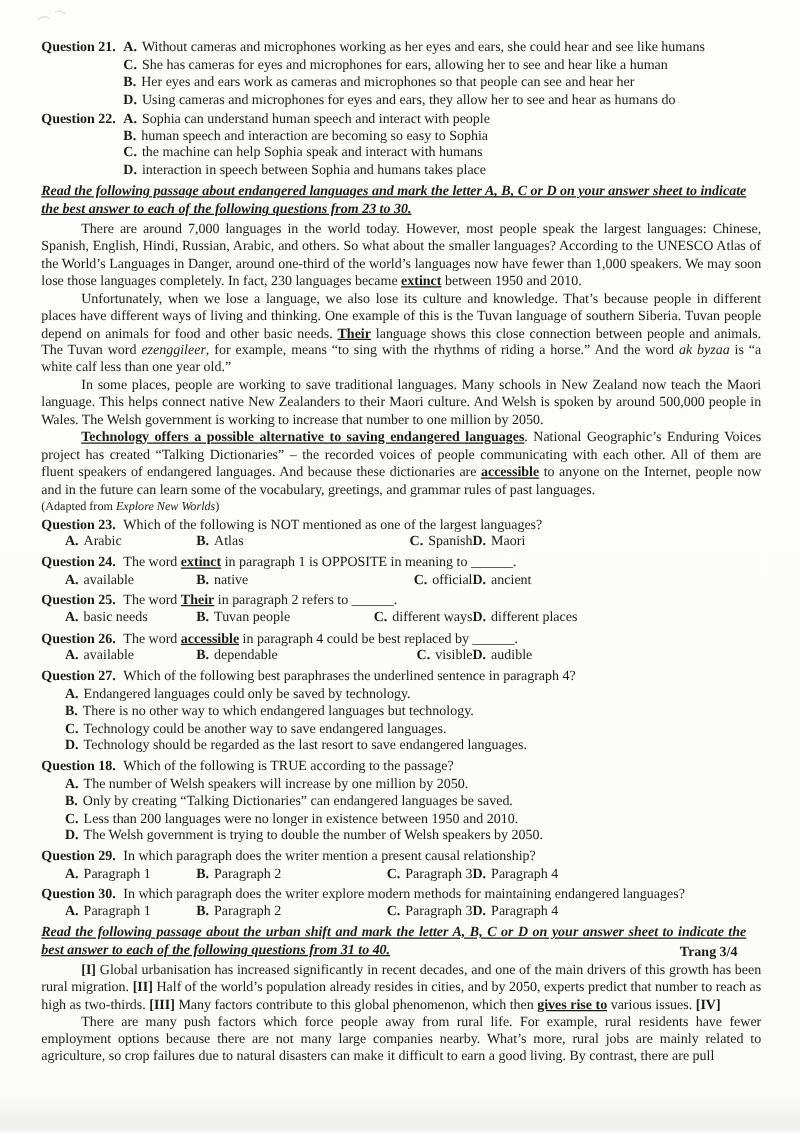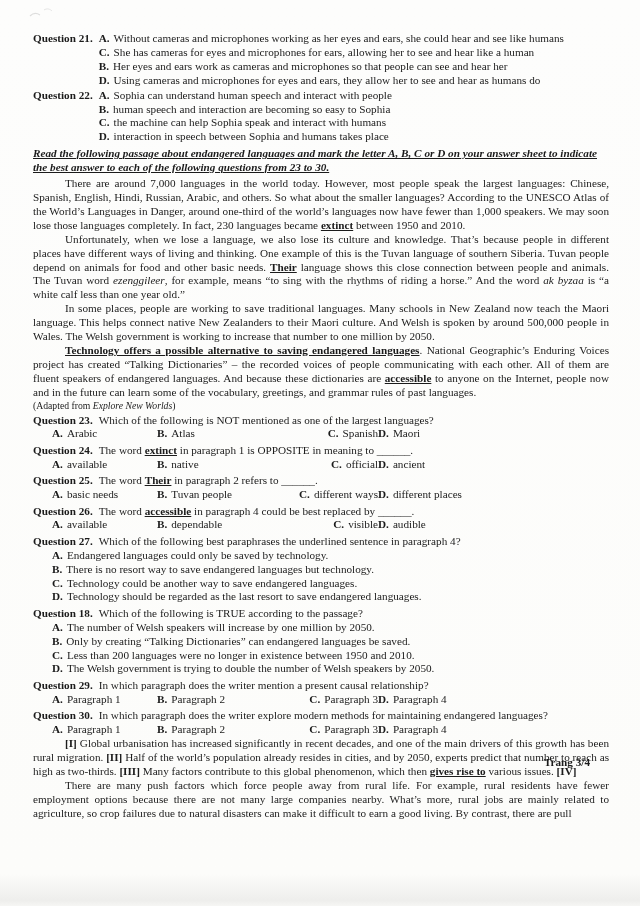--- a/index.html
+++ b/index.html
@@ -129,21 +129,21 @@
       <div class="cell ca"><span class="letter">A.</span><span>available</span></div>
       <div class="cell cb"><span class="letter">B.</span><span>dependable</span></div>
       <div class="cell cc"><span class="letter">C.</span><span>visible</span></div>
       <div class="cell cd"><span class="letter">D.</span><span>audible</span></div>
     </div>
   </section>
 
   <section class="qblock">
     <div class="stemline"><span class="qlabel">Question 27.</span><span><span>Which of the following best paraphrases the underlined sentence in paragraph 4?</span></span></div>
     <div class="optline"><span class="letter">A.</span><span>Endangered languages could only be saved by technology.</span></div>
-    <div class="optline"><span class="letter">B.</span><span>There is no resort way to save endangered languages but technology.</span></div>
+    <div class="optline"><span class="letter">B.</span><span>There is no other way to which endangered languages but technology.</span></div>
     <div class="optline"><span class="letter">C.</span><span>Technology could be another way to save endangered languages.</span></div>
     <div class="optline"><span class="letter">D.</span><span>Technology should be regarded as the last resort to save endangered languages.</span></div>
   </section>
 
   <section class="qblock">
     <div class="stemline"><span class="qlabel">Question 18.</span><span><span>Which of the following is TRUE according to the passage?</span></span></div>
     <div class="optline"><span class="letter">A.</span><span>The number of Welsh speakers will increase by one million by 2050.</span></div>
     <div class="optline"><span class="letter">B.</span><span>Only by creating “Talking Dictionaries” can endangered languages be saved.</span></div>
     <div class="optline"><span class="letter">C.</span><span>Less than 200 languages were no longer in existence between 1950 and 2010.</span></div>
     <div class="optline"><span class="letter">D.</span><span>The Welsh government is trying to double the number of Welsh speakers by 2050.</span></div>
@@ -162,20 +162,21 @@
   <section class="qblock">
     <div class="stemline"><span class="qlabel">Question 30.</span><span><span>In which paragraph does the writer explore modern methods for maintaining endangered languages?</span></span></div>
     <div class="optrow">
       <div class="cell ca"><span class="letter">A.</span><span>Paragraph 1</span></div>
       <div class="cell cb"><span class="letter">B.</span><span>Paragraph 2</span></div>
       <div class="cell cc"><span class="letter">C.</span><span>Paragraph 3</span></div>
       <div class="cell cd"><span class="letter">D.</span><span>Paragraph 4</span></div>
     </div>
   </section>
 
+  <div class="instruction">Read the following passage about the urban shift and mark the letter A, B, C or D on your answer sheet to indicate the best answer to each of the following questions from 31 to 40.</div>
 
   <div>
     <p class="para"><span class="b">[I]</span><span> Global urbanisation has increased significantly in recent decades, and one of the main drivers of this growth has been rural migration. </span><span class="b">[II]</span><span> Half of the world’s population already resides in cities, and by 2050, experts predict that number to reach as high as two-thirds. </span><span class="b">[III]</span><span> Many factors contribute to this global phenomenon, which then </span><span class="bu">gives rise to</span><span> various issues. </span><span class="b">[IV]</span></p>
     <p class="para"><span>There are many push factors which force people away from rural life. For example, rural residents have fewer employment options because there are not many large companies nearby. What’s more, rural jobs are mainly related to agriculture, so crop failures due to natural disasters can make it difficult to earn a good living. By contrast, there are pull</span></p>
   </div>
 
   <div class="footer">Trang 3/4</div>
 
 </div>
 

